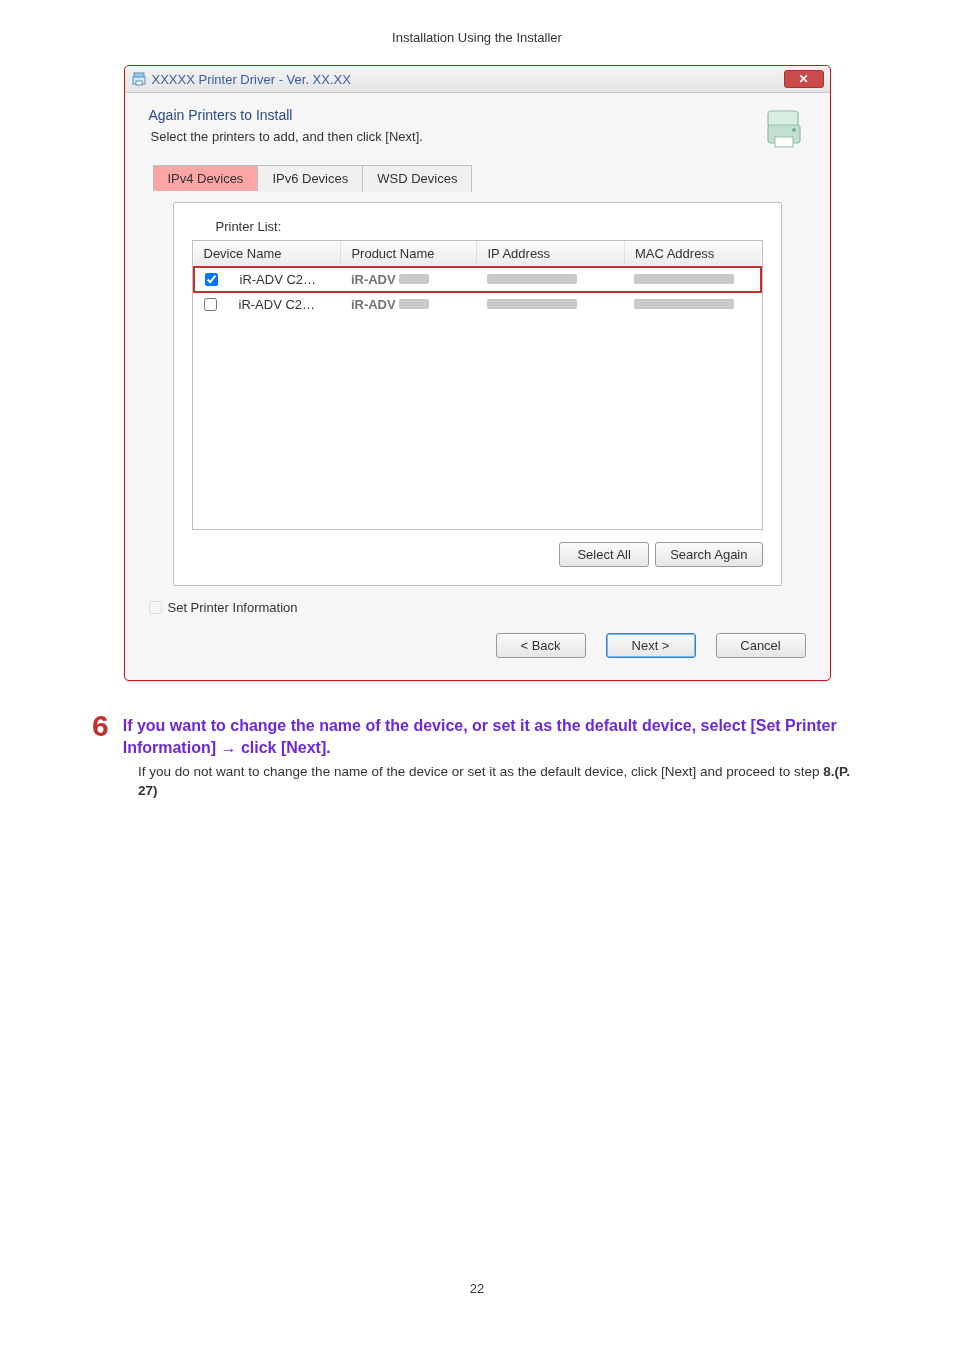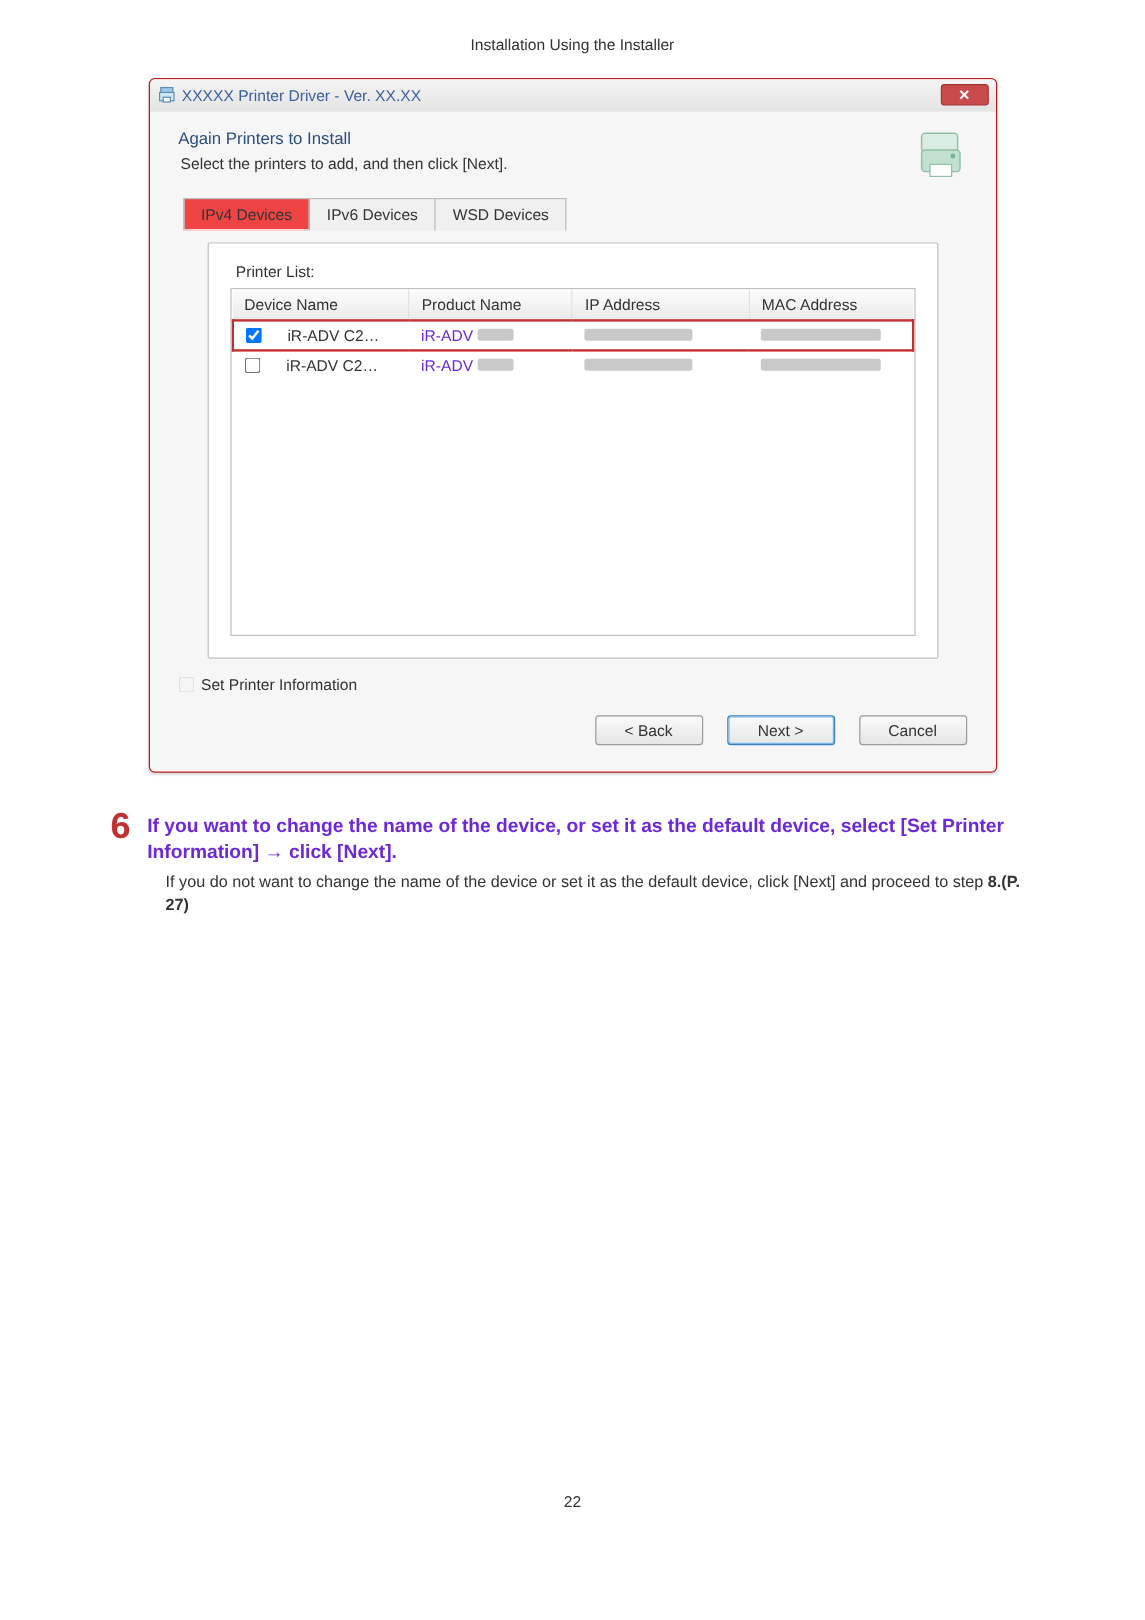--- a/index.html
+++ b/index.html
@@ -105,31 +105,31 @@
     font-size: 13px;
     background: #f0f0f0;
     border: 1px solid #bfbfbf;
     border-bottom: none;
     margin-right: -1px;
     color: #333;
     position: relative;
     top: 1px;
   }
   .tab.active {
-    background: #ef4444;
+    background: #fca5a5;
     border-bottom: 1px solid #fff;
     z-index: 2;
   }
   .tab-body {
     padding: 16px 18px 18px 18px;
   }
   .list-label {
     font-size: 13px;
     margin-bottom: 6px;
-    margin-left: 5px;
+    margin-left: 24px;
   }
   .table-wrap {
     border: 1px solid #bfbfbf;
     background: #fff;
     height: 290px;
     overflow: hidden;
   }
   table {
     width: 100%;
     border-collapse: collapse;
@@ -167,21 +167,22 @@
     background: #d5d5d5;
     border-radius: 2px;
     display: inline-block;
     height: 10px;
   }
   .blur-grey { background: #c9c9c9; }
   .blur-w1 { width: 30px; }
   .blur-ip { width: 90px; }
   .blur-mac { width: 100px; }
   .product-text {
-    color: #6d28d9;
+    color: #737373;
+    font-weight: bold;
   }
   .table-buttons {
     display: flex;
     justify-content: flex-end;
     gap: 6px;
     margin-top: 12px;
   }
   .win-button {
     padding: 4px 14px;
     font-size: 13px;
@@ -320,20 +321,24 @@
                       <span>iR-ADV C2…</span>
                     </div>
                   </td>
                   <td><span class="product-text">iR-ADV</span> <span class="blur blur-w1 blur-grey"></span></td>
                   <td><span class="blur blur-ip blur-grey"></span></td>
                   <td><span class="blur blur-mac blur-grey"></span></td>
                 </tr>
               </tbody>
             </table>
           </div>
+          <div class="table-buttons">
+            <div class="win-button">Select All</div>
+            <div class="win-button">Search Again</div>
+          </div>
         </div>
       </div>
     </div>
 
     <div class="set-info">
       <input type="checkbox" disabled="" style="">
       <span>Set Printer Information</span>
     </div>
 
     <div class="bottom-buttons">

